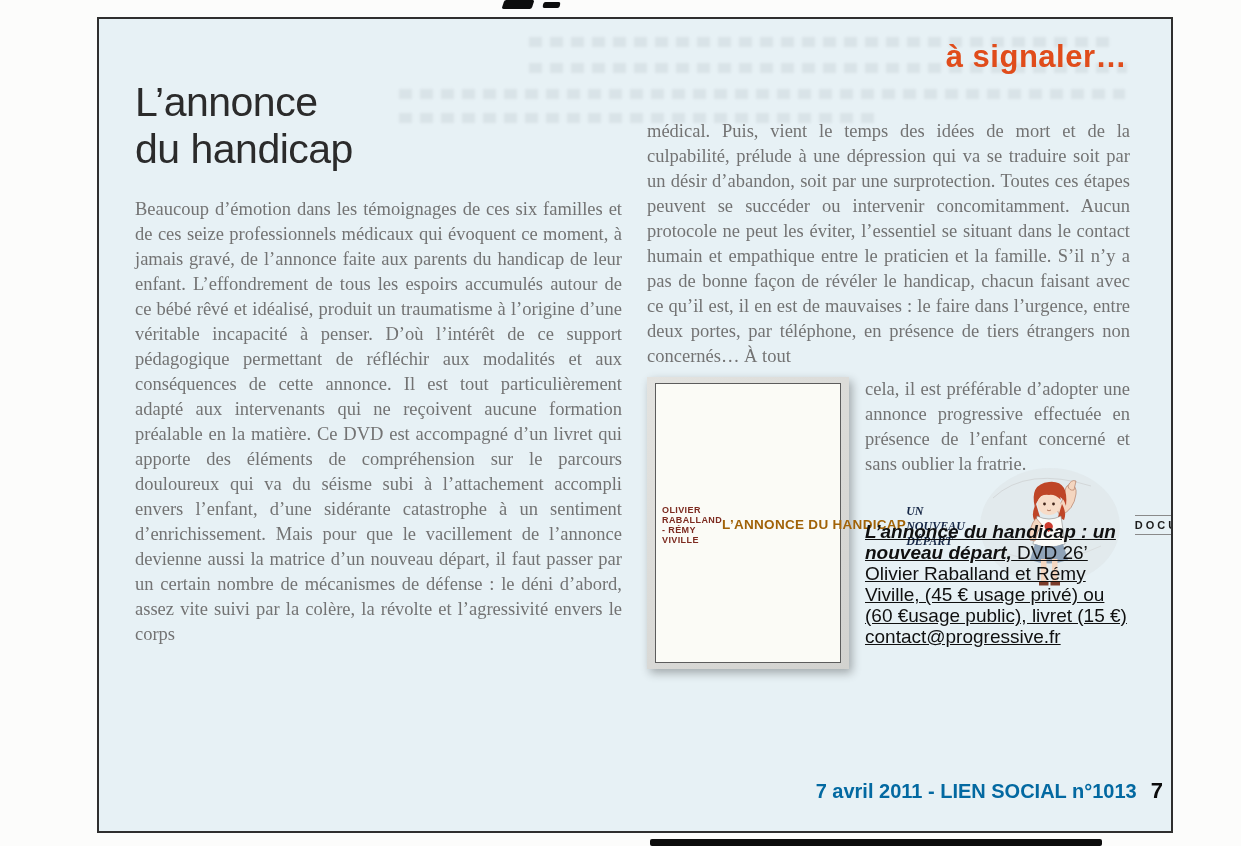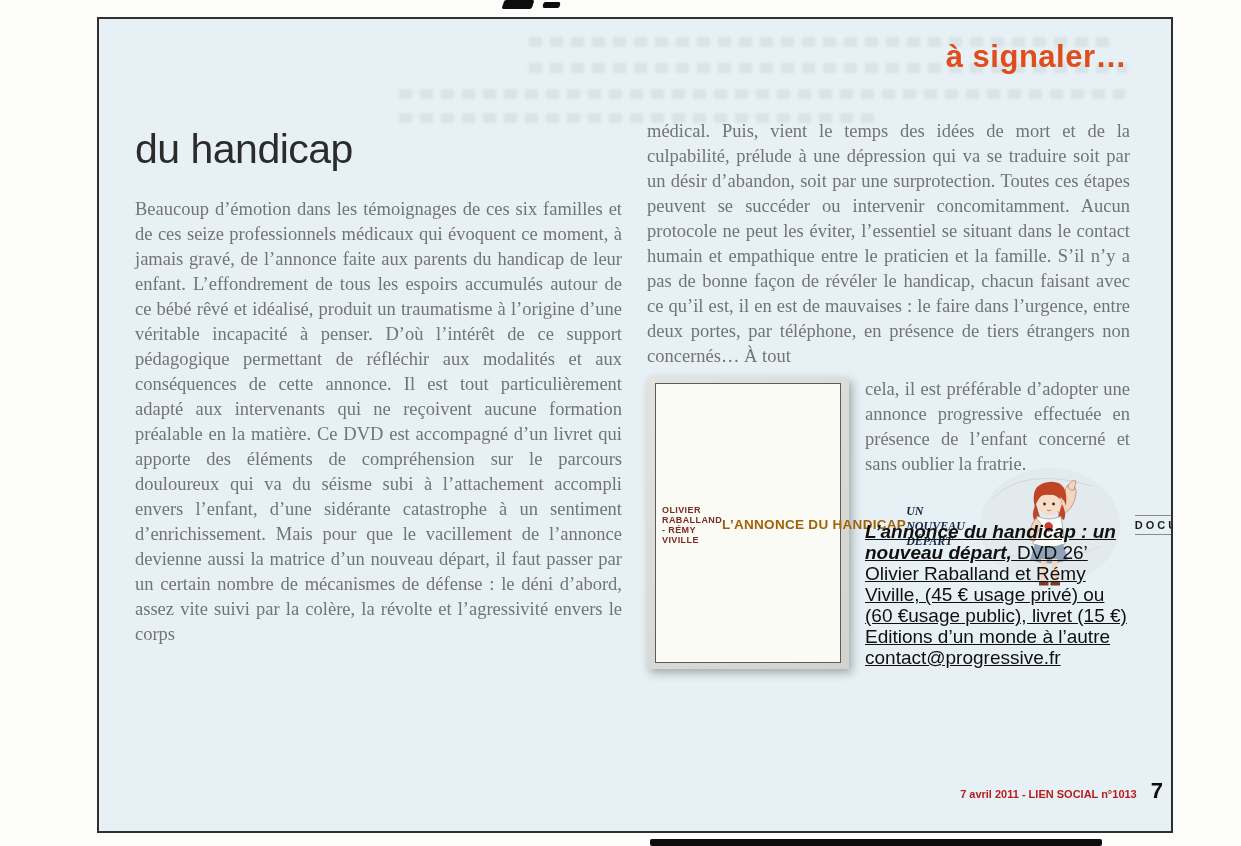--- a/index.html
+++ b/index.html
@@ -92,21 +92,21 @@
   }
   .dvd-publisher { align-self:flex-start; display:flex; gap:3px; align-items:center; margin-top:5px; }
   .logo-mark { width:8px; height:8px; background:#7c2a1f; transform:rotate(45deg); }
   .pub-lines { display:flex; flex-direction:column; font-size:6px; line-height:6.5px; color:#333; letter-spacing:0.3px; font-weight:700; }
 
   
   .footer {
     position:absolute; top:778px; right:78px;
     display:flex; align-items:baseline; gap:14px;
   }
-  .footer-issue { font-size:11px; font-weight:700; color:#b91c1c; }
+  .footer-issue { font-size:20px; font-weight:700; color:#0369a1; }
   .footer-pagenum { font-size:22px; font-weight:700; color:#0c0c0c; }
 
   
   .artifact { position:absolute; background:#0d0d0d; }
   .artifact-top-1 { left:503px; top:0; width:30px; height:9px; transform:skewX(-18deg); border-radius:2px; }
   .artifact-top-2 { left:543px; top:2px; width:17px; height:6px; transform:skewX(-12deg); border-radius:2px; }
   .artifact-bottom { left:650px; bottom:0; width:452px; height:7px; border-radius:2px; }
 
   .bleed {
     position:absolute; height:10px;
@@ -131,21 +131,21 @@
 
     <div class="bleed bleed-1"></div>
     <div class="bleed bleed-2"></div>
     <div class="bleed bleed-3"></div>
     <div class="bleed bleed-4"></div>
 
     <div class="section-label">à signaler…</div>
 
     <div class="col-left">
       <h1 class="article-title">
-        <br>
+        <span>L’annonce</span><br>
         <span>du handicap</span>
       </h1>
       <p class="body-text">Beaucoup d’émotion dans les témoignages de ces six familles et de ces seize professionnels médicaux qui évoquent ce moment, à jamais gravé, de l’annonce faite aux parents du handicap de leur enfant. L’effondrement de tous les espoirs accumulés autour de ce bébé rêvé et idéalisé, produit un traumatisme à l’origine d’une véritable incapacité à penser. D’où l’intérêt de ce support pédagogique permettant de réfléchir aux modalités et aux conséquences de cette annonce. Il est tout particulièrement adapté aux intervenants qui ne reçoivent aucune formation préalable en la matière. Ce DVD est accompagné d’un livret qui apporte des éléments de compréhension sur le parcours douloureux qui va du séisme subi à l’attachement accompli envers l’enfant, d’une sidérante catastrophe à un sentiment d’enrichissement. Mais pour que le vacillement de l’annonce devienne aussi la matrice d’un nouveau départ, il faut passer par un certain nombre de mécanismes de défense : le déni d’abord, assez vite suivi par la colère, la révolte et l’agressivité envers le corps</p>
     </div>
 
     <div class="col-right">
       <p class="body-text">médical. Puis, vient le temps des idées de mort et de la culpabilité, prélude à une dépression qui va se traduire soit par un désir d’abandon, soit par une surprotection. Toutes ces étapes peuvent se succéder ou intervenir concomitamment. Aucun protocole ne peut les éviter, l’essentiel se situant dans le contact humain et empathique entre le praticien et la famille. S’il n’y a pas de bonne façon de révéler le handicap, chacun faisant avec ce qu’il est, il en est de mauvaises : le faire dans l’urgence, entre deux portes, par téléphone, en présence de tiers étrangers non concernés… À tout</p>
 
       <div class="media-row">
 
@@ -191,21 +191,20 @@
                 <span>À L’AUTRE</span>
               </div>
             </div>
           </div>
         </div>
 
         <div class="beside">
           <p class="body-text">cela, il est préférable d’adopter une annonce progressive effectuée en présence de l’enfant concerné et sans oublier la fratrie.</p>
           <div class="caption">
             <span class="caption-bold">L’annonce du handicap : un nouveau départ,</span><span> DVD 26’ Olivier Raballand et Rémy Viville, (45 € usage privé) ou (60 €usage public), livret (15 €)</span>
-            <div class="caption-line">Editions d’un monde à l’autre</div>
             <div class="caption-line">contact@progressive.fr</div>
           </div>
         </div>
 
       </div>
     </div>
 
   </div>
 
   <div class="footer">

